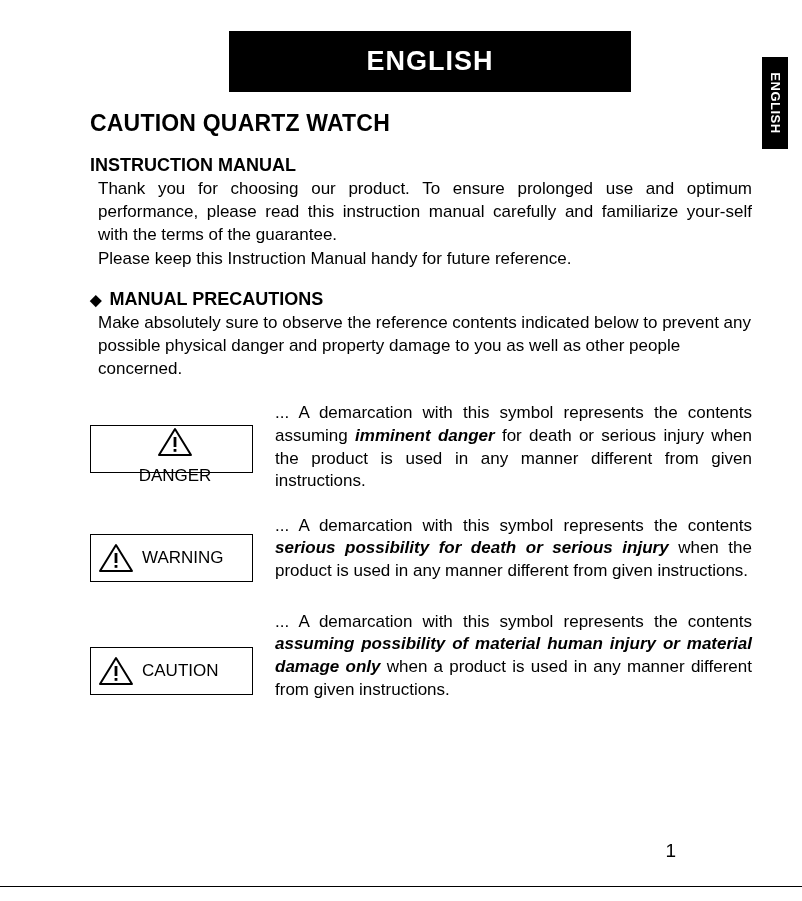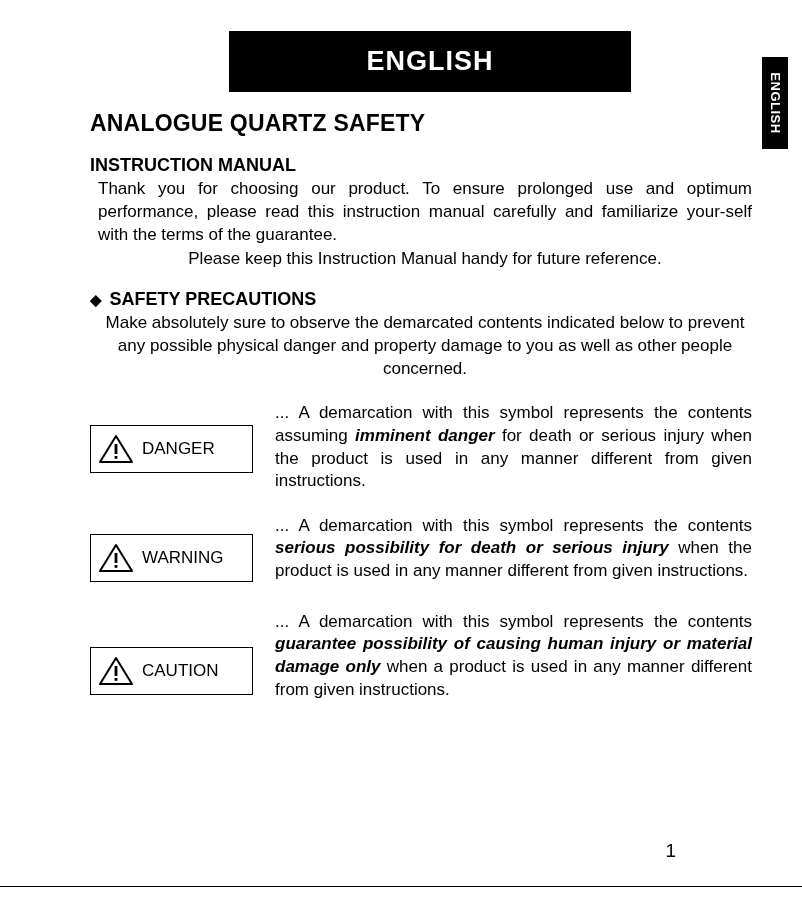--- a/index.html
+++ b/index.html
@@ -80,21 +80,21 @@
     font-weight: bold;
     margin: 0 0 2px 0;
   }
   p.body {
     font-size: 17px;
     line-height: 1.34;
     margin: 0 0 2px 8px;
     text-align: justify;
   }
   p.body.nojust {
-    text-align: center;
+    text-align: left;
   }
   .safety-head {
     font-size: 18px;
     font-weight: bold;
     margin: 18px 0 2px 0;
     display: flex;
     align-items: center;
     gap: 8px;
   }
   .diamond {
@@ -142,21 +142,21 @@
     line-height: 1.33;
     text-align: justify;
   }
   .demarc-row .text-cell .lead {
     white-space: nowrap;
   }
   .demarc-row .text-cell b {
     font-weight: bold;
     font-style: italic;
   }
-  .badge-pos-1 { margin-top: 20px; }
+  .badge-pos-1 { margin-top: 20px; flex-direction: column; }
   .badge-pos-2 { margin-top: 12px; }
   .badge-pos-3 { margin-top: 36px; }
 
   
   .page-number {
     position: absolute;
     right: 50px;
     top: 840px;
     font-size: 19px;
   }
@@ -177,34 +177,34 @@
   <div class="lang-banner">
     <span>ENGLISH</span>
   </div>
 
   <div class="side-tab">
     <span>ENGLISH</span>
   </div>
 
   <div class="content">
 
-    <h1 class="doc-title">ANALOGUE QUARTZ SAFETY</h1>
+    <h1 class="doc-title">CAUTION QUARTZ WATCH</h1>
 
     <div class="section-head">INSTRUCTION MANUAL</div>
 
     <p class="body">Thank you for choosing our product. To ensure prolonged use and optimum performance, please read this instruction manual carefully and familiarize your-self with the terms of the guarantee.</p>
 
     <p class="body nojust">Please keep this Instruction Manual handy for future reference.</p>
 
     <div class="safety-head">
       <span class="diamond">◆</span>
-      <span>SAFETY PRECAUTIONS</span>
+      <span>MANUAL PRECAUTIONS</span>
     </div>
 
-    <p class="body nojust">Make absolutely sure to observe the demarcated contents indicated below to prevent any possible physical danger and property damage to you as well as other people concerned.</p>
+    <p class="body nojust">Make absolutely sure to observe the reference contents indicated below to prevent any possible physical danger and property damage to you as well as other people concerned.</p>
 
     <div class="demarc-list">
 
       <div class="demarc-row">
         <div class="label-cell">
           <div class="badge badge-pos-1">
             <span class="tri">
               <svg width="36" height="32" viewBox="0 0 36 32" aria-hidden="true">
                 <polygon points="18,3 34,29 2,29" fill="none" stroke="#000" stroke-width="2" stroke-linejoin="round"></polygon>
                 <rect x="16.6" y="11" width="2.8" height="10" fill="#000"></rect>
@@ -239,21 +239,21 @@
             <span class="tri">
               <svg width="36" height="32" viewBox="0 0 36 32" aria-hidden="true">
                 <polygon points="18,3 34,29 2,29" fill="none" stroke="#000" stroke-width="2" stroke-linejoin="round"></polygon>
                 <rect x="16.6" y="11" width="2.8" height="10" fill="#000"></rect>
                 <rect x="16.6" y="23" width="2.8" height="2.8" fill="#000"></rect>
               </svg>
             </span>
             <span class="badge-text">CAUTION</span>
           </div>
         </div>
-        <div class="text-cell"><span class="lead">...</span> <span>A demarcation with this symbol represents the contents </span><b>guarantee possibility of causing human injury or material damage only</b><span> when a product is used in any manner different from given instructions.</span></div>
+        <div class="text-cell"><span class="lead">...</span> <span>A demarcation with this symbol represents the contents </span><b>assuming possibility of material human injury or material damage only</b><span> when a product is used in any manner different from given instructions.</span></div>
       </div>
 
     </div>
   </div>
 
   <div class="page-number">1</div>
   <div class="footer-rule"></div>
 
 </div>
 

